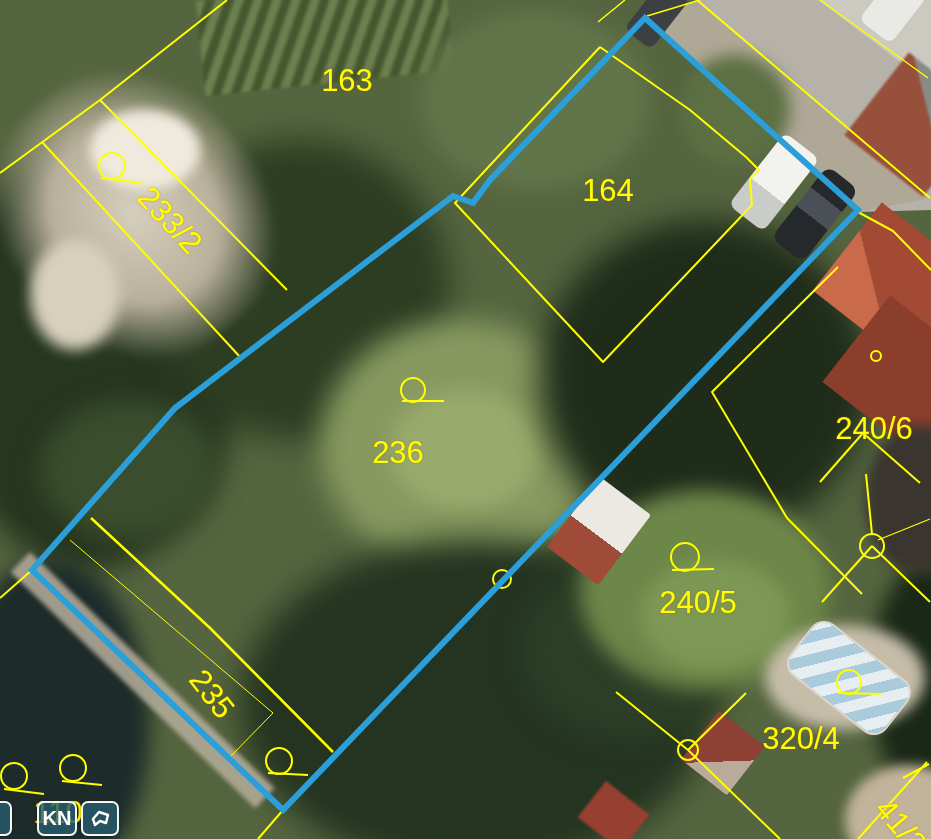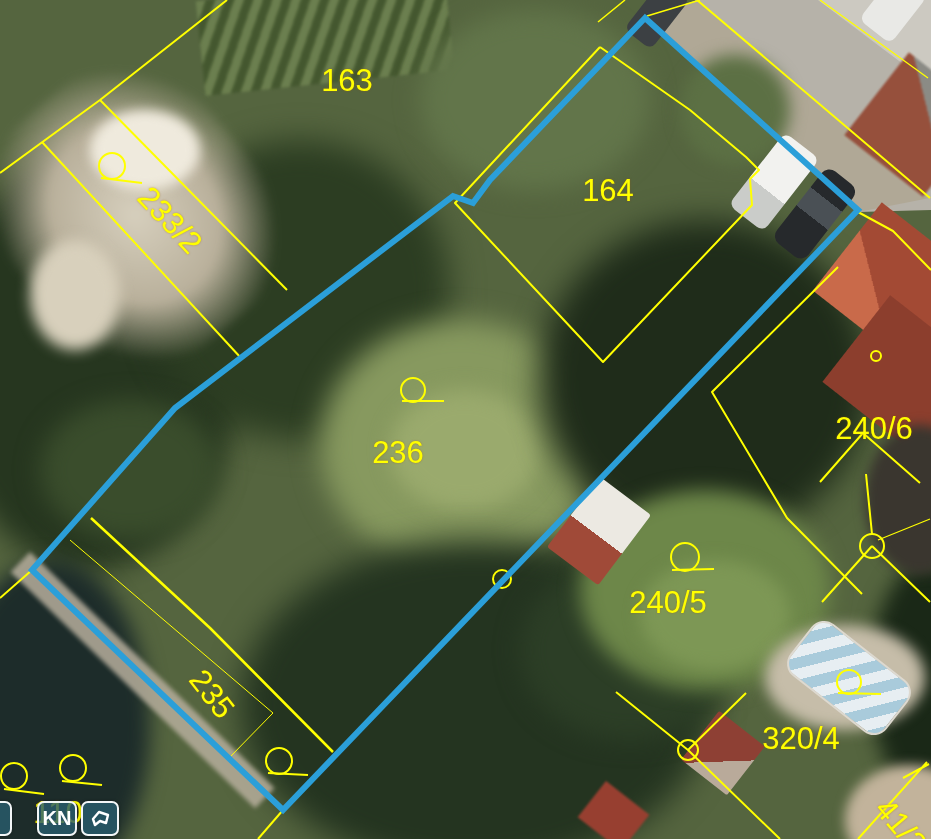--- a/index.html
+++ b/index.html
@@ -104,21 +104,21 @@
     </g>
     <path style="pointer-events:stroke;" d="M645,18 L490,180 L473,203 L453,196 L175,408 L32,570 L283,810 L858,210 Z" stroke="#2b9fd9" stroke-width="6" fill="none" stroke-linejoin="miter"></path>
   </svg>
 
   <div class="lbl" style="left:347px;top:80px;">163</div>
   <div class="lbl" style="left:170px;top:220px;transform:translate(-50%,-50%) rotate(47deg);">233/2</div>
   <div class="lbl" style="left:608px;top:190px;">164</div>
   <div class="lbl" style="left:398px;top:452px;">236</div>
   <div class="lbl" style="left:212px;top:694px;transform:translate(-50%,-50%) rotate(52deg);">235</div>
   <div class="lbl" style="left:874px;top:391px;margin-top:37px;">240/6</div>
-  <div class="lbl" style="left:668px;top:602px;">240/5</div>
+  <div class="lbl" style="left:698px;top:602px;">240/5</div>
   <div class="lbl" style="left:801px;top:738px;">320/4</div>
   <div class="lbl" style="left:901px;top:826px;transform:translate(-50%,-50%) rotate(50deg);">41/2</div>
   <div class="lbl" style="left:58px;top:812px;z-index:6;">110</div>
 
   <button class="toolbar-btn" style="left:-26px;top:801px;width:38px;">H</button>
   <button class="toolbar-btn" style="left:37px;top:801px;">KN</button>
   <button class="toolbar-btn" style="left:81px;top:801px;width:38px;">
     <svg width="22" height="20" viewBox="0 0 22 20">
       <path d="M4,10 L10,3 L19,6 L17,14 L11,12 L6,16 Z" fill="none" stroke="#ffffff" stroke-width="2.4" stroke-linejoin="round"></path>
     </svg>

